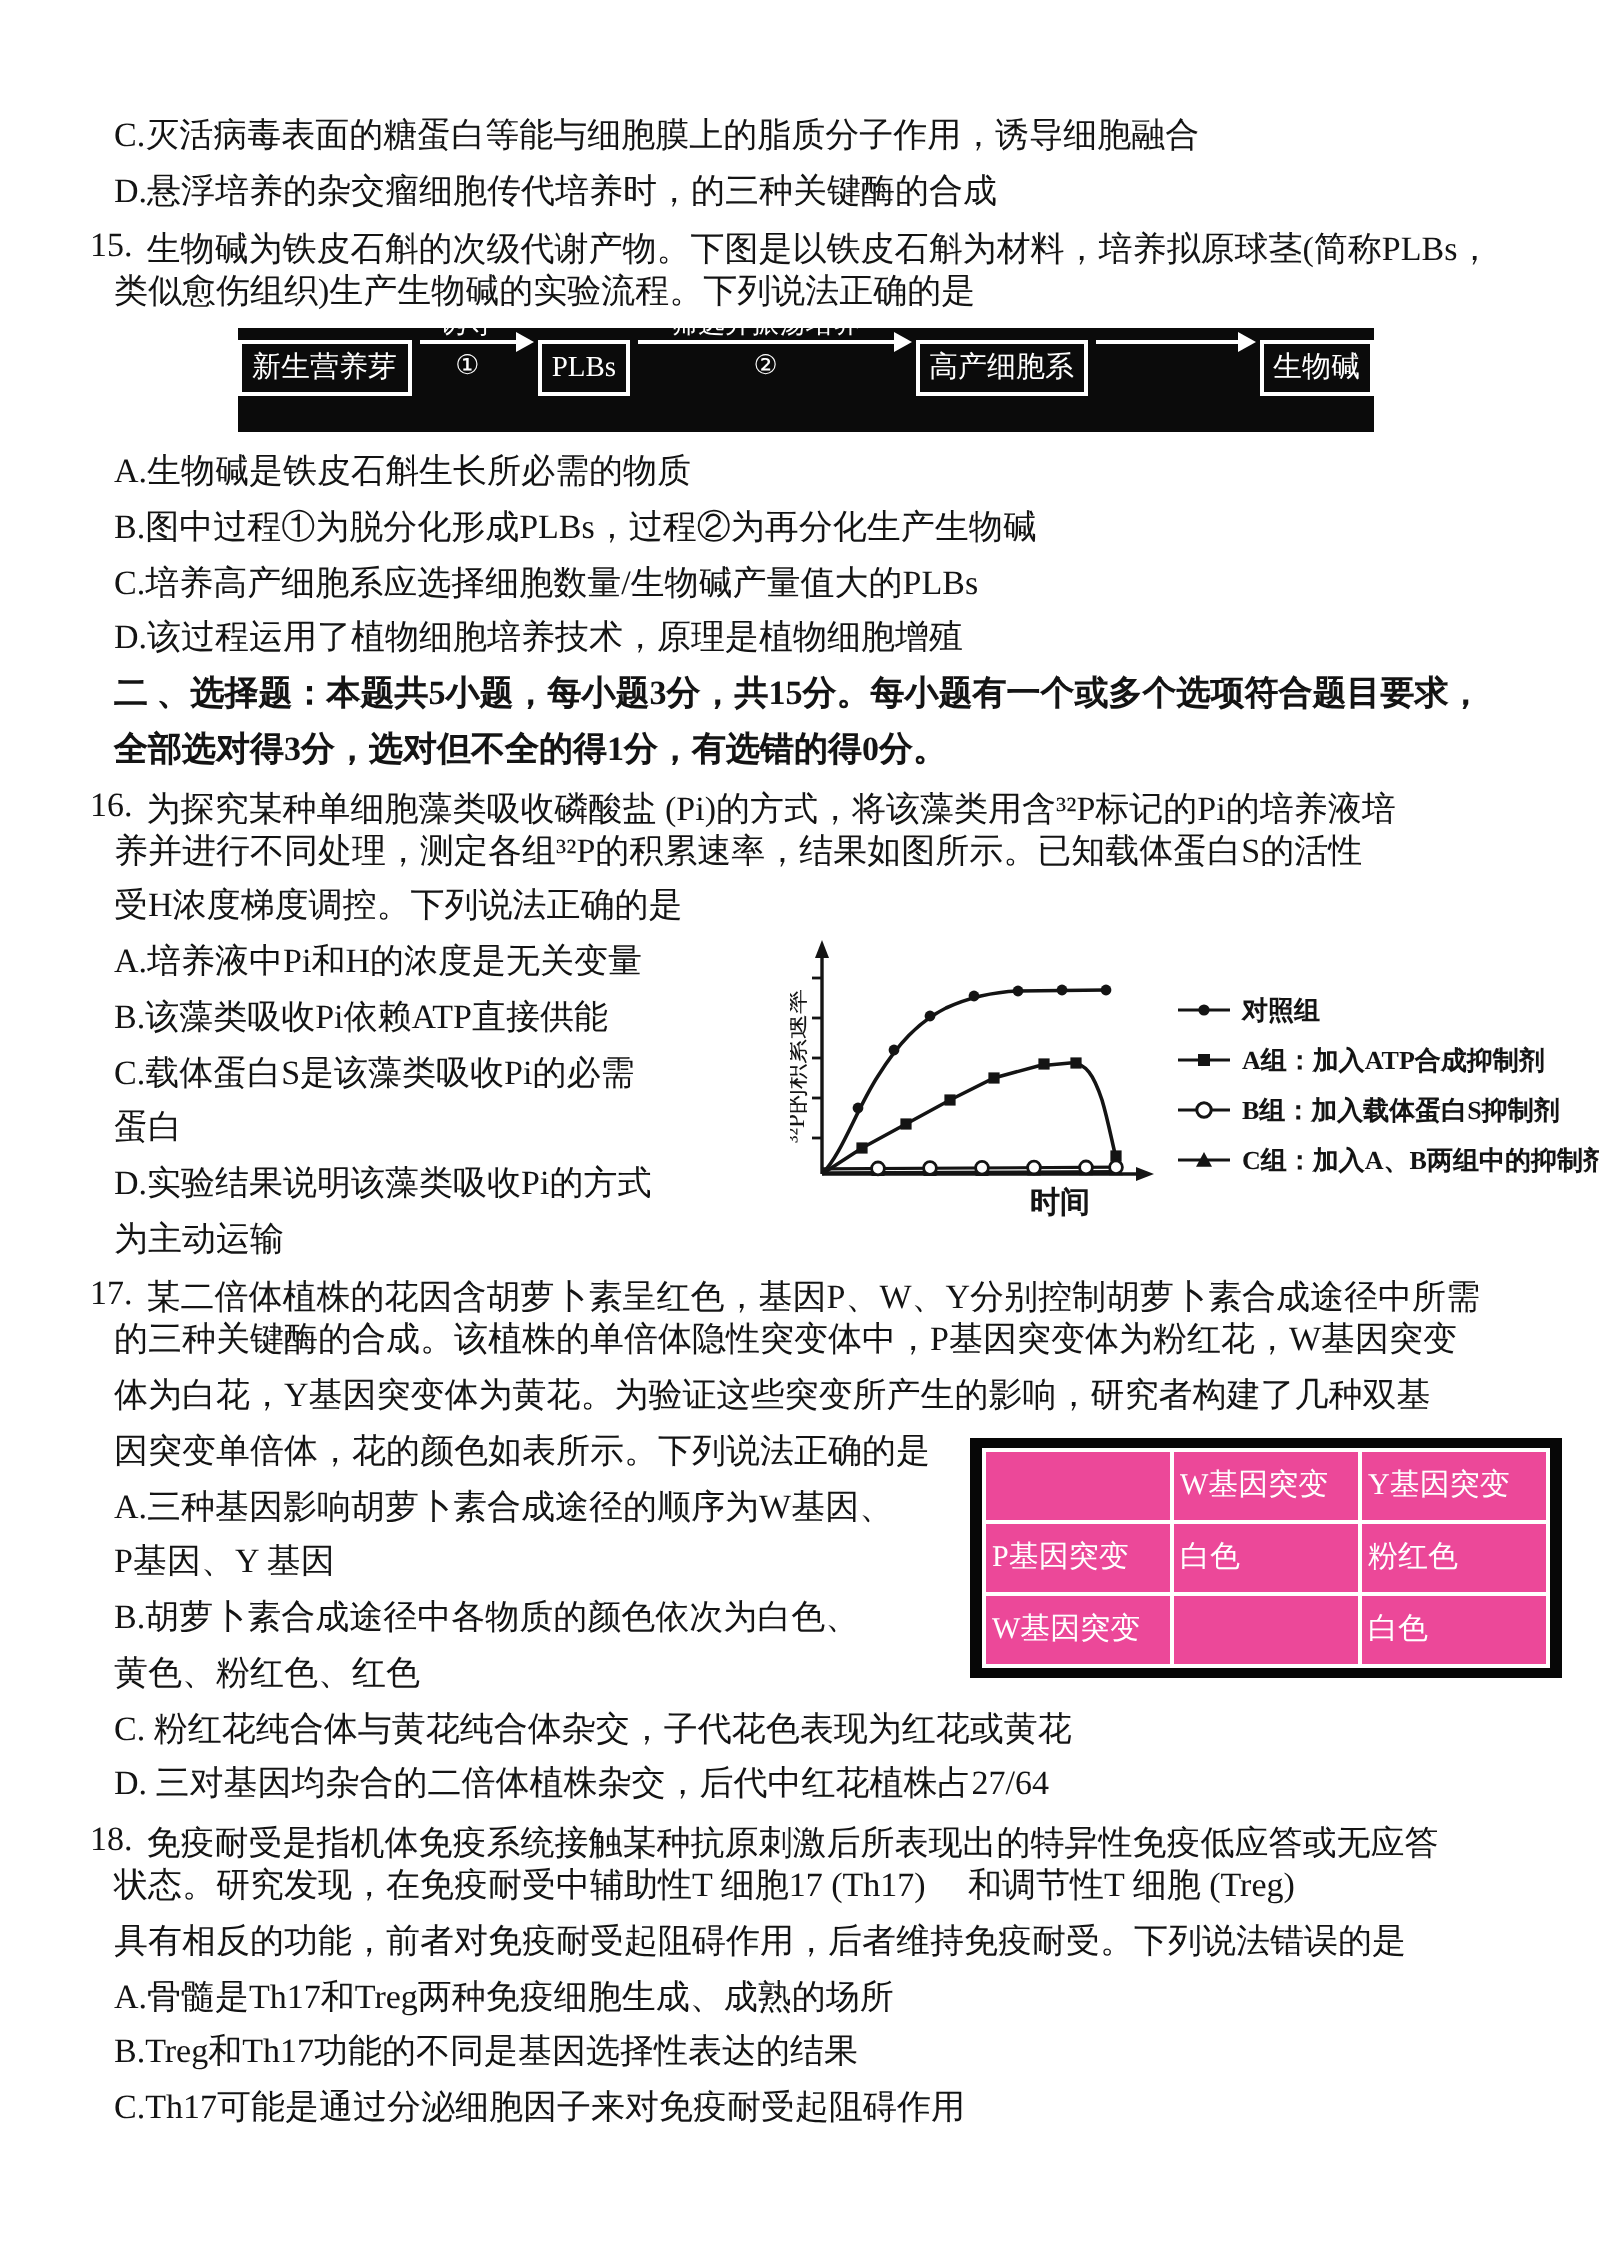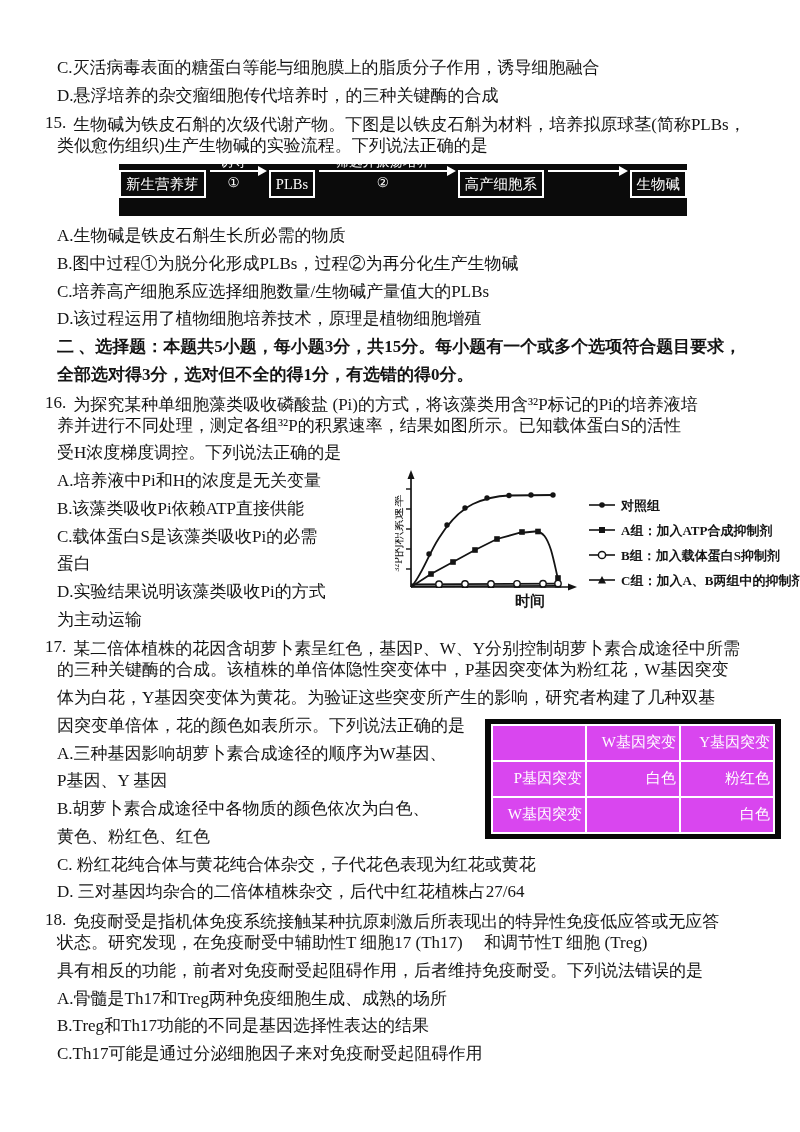--- a/index.html
+++ b/index.html
@@ -31,22 +31,22 @@
   
   .row16{display:flex;align-items:flex-start;}
   .col16l{width:350px;flex:none;}
   .chart16{flex:none;margin-top:-6px;}
 
   
   .row17{display:flex;align-items:flex-start;}
   .col17l{width:440px;flex:none;}
   .tblwrap{flex:none;background:#070707;padding:5px 6px;margin-top:3px;}
   table.mut{border-collapse:collapse;}
-  table.mut td{border:2px solid #fff;color:#fff;background:#d946ef;width:86px;height:34px;
-        text-align:right;font-size:15px;padding:0 3px;white-space:nowrap;}
+  table.mut td{border:2px solid #fff;color:#fff;background:#ec4899;width:86px;height:34px;
+        text-align:left;font-size:15px;padding:0 3px;white-space:nowrap;}
 </style>
 </head>
 <body>
 
 <div class="page">
   <div class="content">
 
     <p class="l opt">C.灭活病毒表面的糖蛋白等能与细胞膜上的脂质分子作用，诱导细胞融合</p>
     <p class="l opt">D.悬浮培养的杂交瘤细胞传代培养时，的三种关键酶的合成</p>
 

